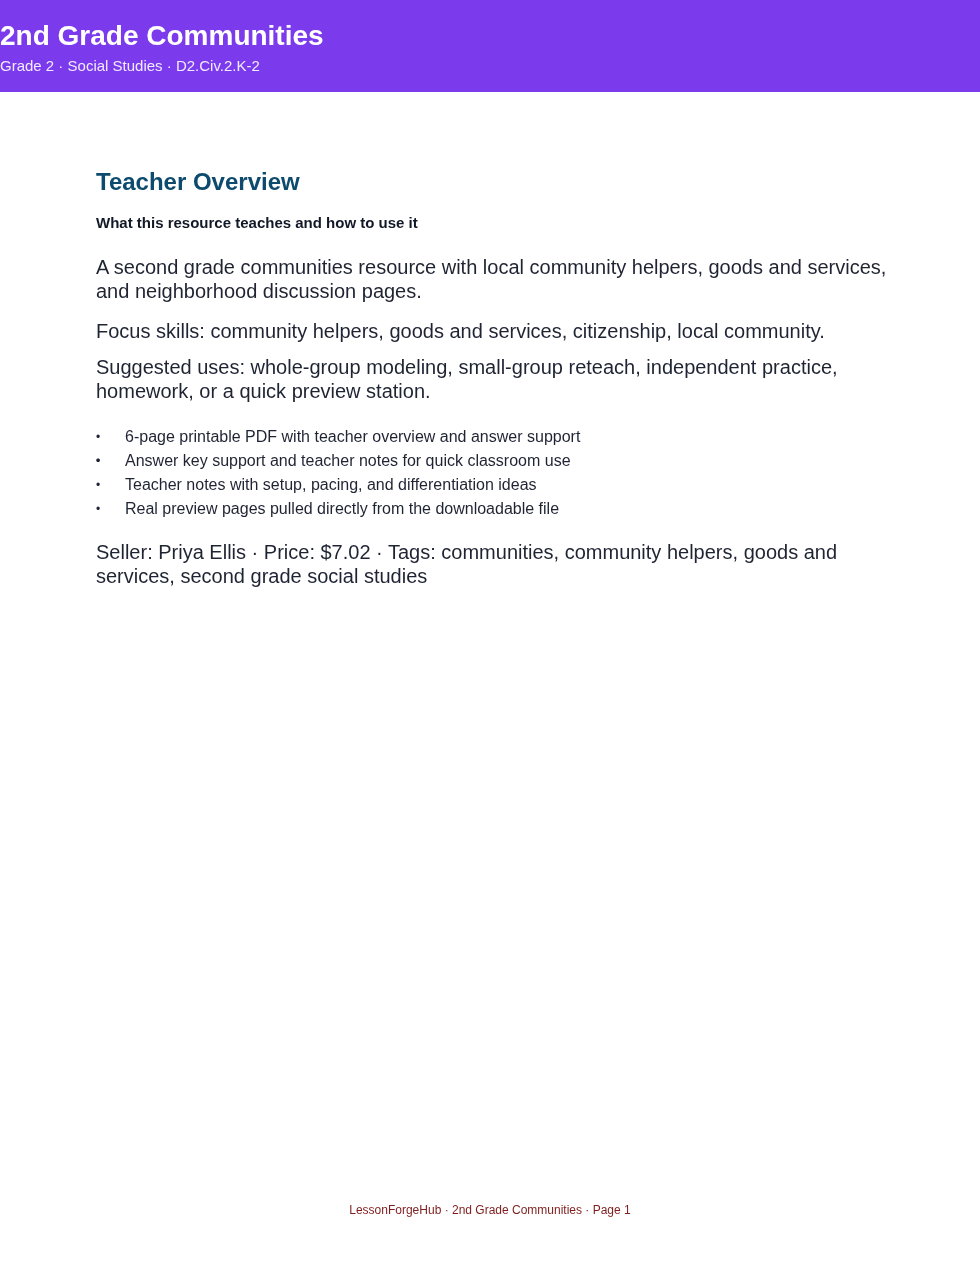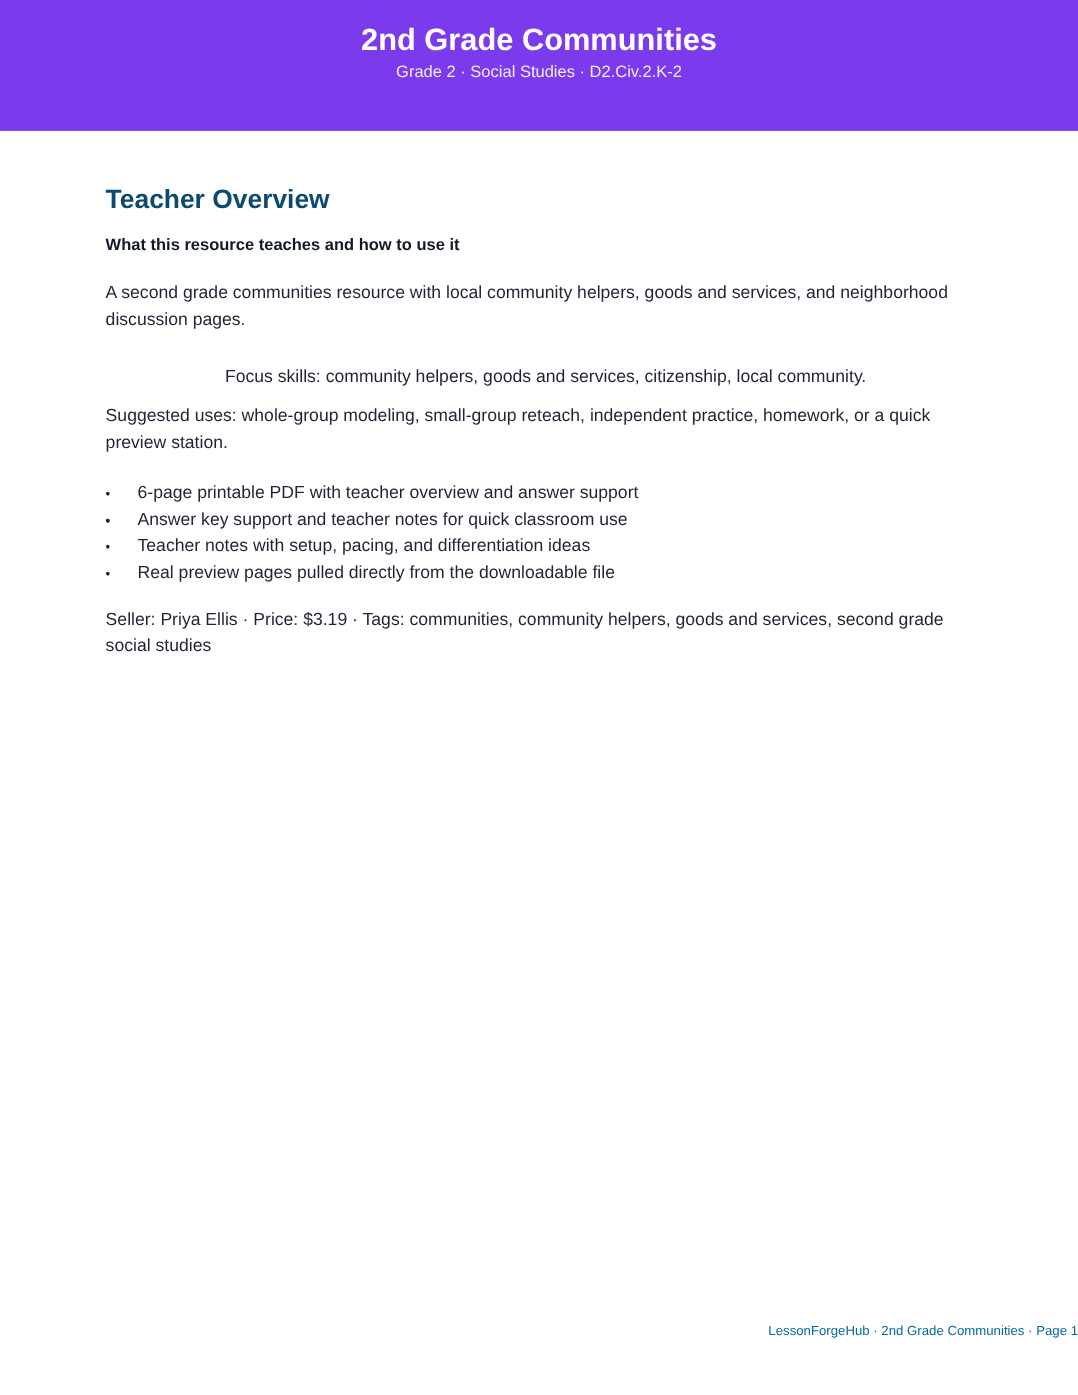--- a/index.html
+++ b/index.html
@@ -12,24 +12,23 @@
       height: 1268px;
       position: relative;
       overflow: hidden;
       font-family: "Liberation Sans", sans-serif;
       color: #1f2433;
     }
     .banner {
       position: absolute;
       left: 0; top: 0;
       width: 980px;
-      height: 119px;
+      height: 92px;
       background: #7c3aed;
       color: #ffffff;
-      text-align: center;
     }
     .banner-title {
       position: absolute;
       left: 0; right: 0;
       top: 18px;
       font-size: 28px;
       font-weight: bold;
       line-height: 36px;
     }
     .banner-subtitle {
@@ -55,26 +54,26 @@
     }
     .section-subtitle {
       margin: 14px 0 12px 0;
       font-size: 15px;
       font-weight: bold;
       color: #111827;
       line-height: 20px;
     }
     .para {
       margin: 0;
-      font-size: 16px;
+      font-size: 20px;
       line-height: 24px;
       color: #1f2433;
     }
     .p1 { margin-top: 22px; }
-    .p2 { margin-top: 28px; text-align: center; }
+    .p2 { margin-top: 16px; }
     .p3 { margin-top: 12px; }
     .bullets {
       list-style: none;
       margin: 22px 0 0 0;
       padding: 0;
     }
     .bullet {
       position: relative;
       padding-left: 29px;
       font-size: 16px;
@@ -86,24 +85,24 @@
       left: 0;
       top: 0;
       font-size: 12px;
       line-height: 24px;
     }
     .meta { margin-top: 19px; }
     .footer {
       position: absolute;
       left: 0; right: 0;
       top: 1202px;
-      text-align: right;
+      text-align: center;
       font-size: 12px;
       line-height: 16px;
-      color: #0369a1;
+      color: #7f1d1d;
     }
   </style>
 </head>
 <body>
 
 <div class="banner">
   <div class="banner-title">2nd Grade Communities</div>
   <div class="banner-subtitle">Grade 2 · Social Studies · D2.Civ.2.K-2</div>
 </div>
 
@@ -130,16 +129,16 @@
     <li class="bullet">
       <span class="bullet-mark">•</span>
       <span>Teacher notes with setup, pacing, and differentiation ideas</span>
     </li>
     <li class="bullet">
       <span class="bullet-mark">•</span>
       <span>Real preview pages pulled directly from the downloadable file</span>
     </li>
   </ul>
 
-  <p class="para meta">Seller: Priya Ellis · Price: $3.19 · Tags: communities, community helpers, goods and services, second grade social studies</p>
+  <p class="para meta">Seller: Priya Ellis · Price: $7.02 · Tags: communities, community helpers, goods and services, second grade social studies</p>
 </div>
 
 <div class="footer">LessonForgeHub · 2nd Grade Communities · Page 1</div>
 
 </body></html>

